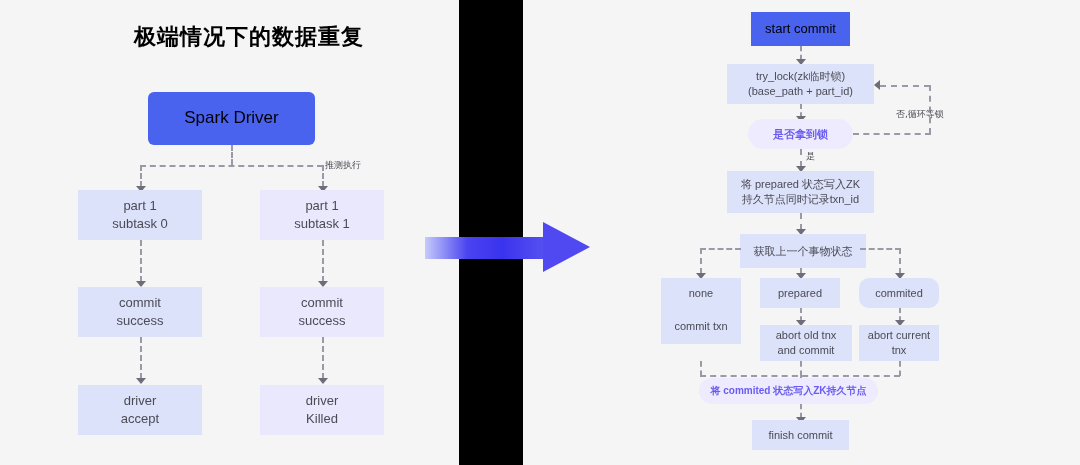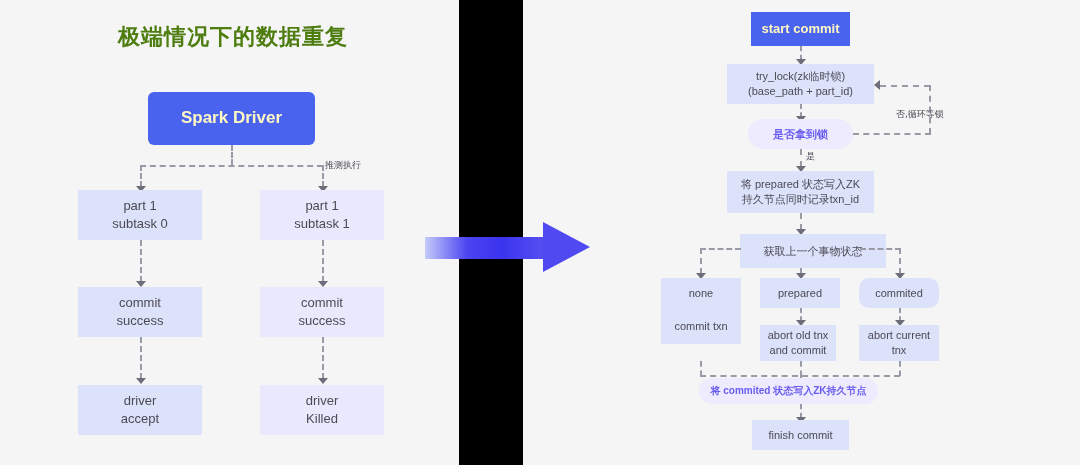--- a/index.html
+++ b/index.html
@@ -16,30 +16,30 @@
 
   
   .arrow-wrap{position:absolute;left:425px;top:222px;width:165px;height:50px;}
   .arrow-shaft{position:absolute;left:0;top:15px;width:125px;height:22px;
      background:linear-gradient(90deg,#c5cbfb 0%,#4a43f0 34%,#3a33ee 62%,#5a54f2 100%);}
   .arrow-head{position:absolute;left:118px;top:0;width:0;height:0;
      border-top:25px solid transparent;border-bottom:25px solid transparent;
      border-left:47px solid #5049f1;}
 
   
-  .title{position:absolute;left:118px;top:22px;font-size:22px;font-weight:bold;
-     color:#4d7c0f;letter-spacing:1px;font-family:"DejaVu Sans",sans-serif;}
+  .title{position:absolute;left:134px;top:22px;font-size:22px;font-weight:bold;
+     color:#000000;letter-spacing:1px;font-family:"DejaVu Sans",sans-serif;}
 
   
   .node{position:absolute;display:flex;align-items:center;justify-content:center;
      text-align:center;line-height:1.35;color:#4b4b55;box-sizing:border-box;}
   .n-blue{background:#dde2fb;}
   .n-lav{background:#eae8fc;}
   .n-round{background:#edebfd;border-radius:16px;color:#6a5cf0;font-weight:bold;}
-  .n-solid{background:#4a63ef;color:#fef9c3;font-weight:bold;}
+  .n-solid{background:#4a63ef;color:#000000;}
 
   
   .vline{position:absolute;border-left:2px dashed #9a9aa6;}
   .hline{position:absolute;border-top:2px dashed #9a9aa6;}
   .arrowhead{position:absolute;width:0;height:0;
      border-left:5px solid transparent;border-right:5px solid transparent;
      border-top:6px solid #6e6e7a;}
   .arrowhead-l{position:absolute;width:0;height:0;
      border-top:5px solid transparent;border-bottom:5px solid transparent;
      border-right:6px solid #6e6e7a;}
@@ -155,21 +155,21 @@
 
   <div class="node n-blue" style="left:727px;top:171px;width:147px;height:42px;font-size:11px;">
     <div>
       <div>将 prepared 状态写入ZK</div>
       <div>持久节点同时记录txn_id</div>
     </div>
   </div>
   <div class="vline" style="left:800px;top:213px;height:17px;"></div>
   <div class="arrowhead" style="left:796px;top:229px;"></div>
 
-  <div class="node n-blue" style="left:740px;top:234px;width:146px;height:34px;font-size:11px;">
+  <div class="node n-blue" style="left:740px;top:234px;width:126px;height:34px;font-size:11px;">
     <span>获取上一个事物状态</span>
   </div>
 
   <div class="hline" style="left:700px;top:248px;width:41px;"></div>
   <div class="vline" style="left:700px;top:248px;height:26px;"></div>
   <div class="arrowhead" style="left:696px;top:273px;"></div>
 
   <div class="hline" style="left:860px;top:248px;width:41px;"></div>
   <div class="vline" style="left:899px;top:248px;height:26px;"></div>
   <div class="arrowhead" style="left:895px;top:273px;"></div>
@@ -192,21 +192,21 @@
   <div class="vline" style="left:800px;top:308px;height:13px;"></div>
   <div class="arrowhead" style="left:796px;top:320px;"></div>
   <div class="vline" style="left:899px;top:308px;height:13px;"></div>
   <div class="arrowhead" style="left:895px;top:320px;"></div>
 
   <div class="node n-blue" style="left:661px;top:308px;width:80px;height:36px;font-size:11px;">
     <div>
       <div>commit txn</div>
     </div>
   </div>
-  <div class="node n-blue" style="left:760px;top:325px;width:76px;height:36px;font-size:11px;">
+  <div class="node n-blue" style="left:760px;top:325px;width:92px;height:36px;font-size:11px;">
     <div>
       <div>abort old tnx</div>
       <div>and commit</div>
     </div>
   </div>
   <div class="node n-blue" style="left:859px;top:325px;width:80px;height:36px;font-size:11px;">
     <div>
       <div>abort current</div>
       <div>tnx</div>
     </div>

